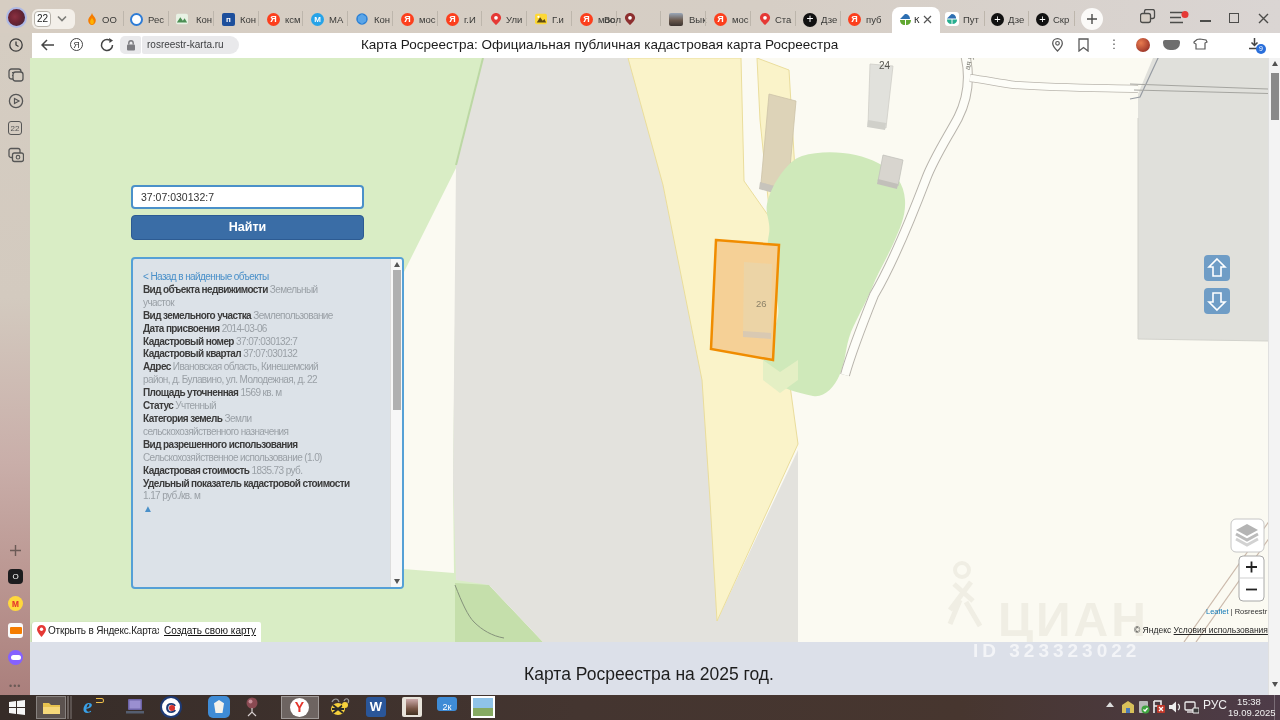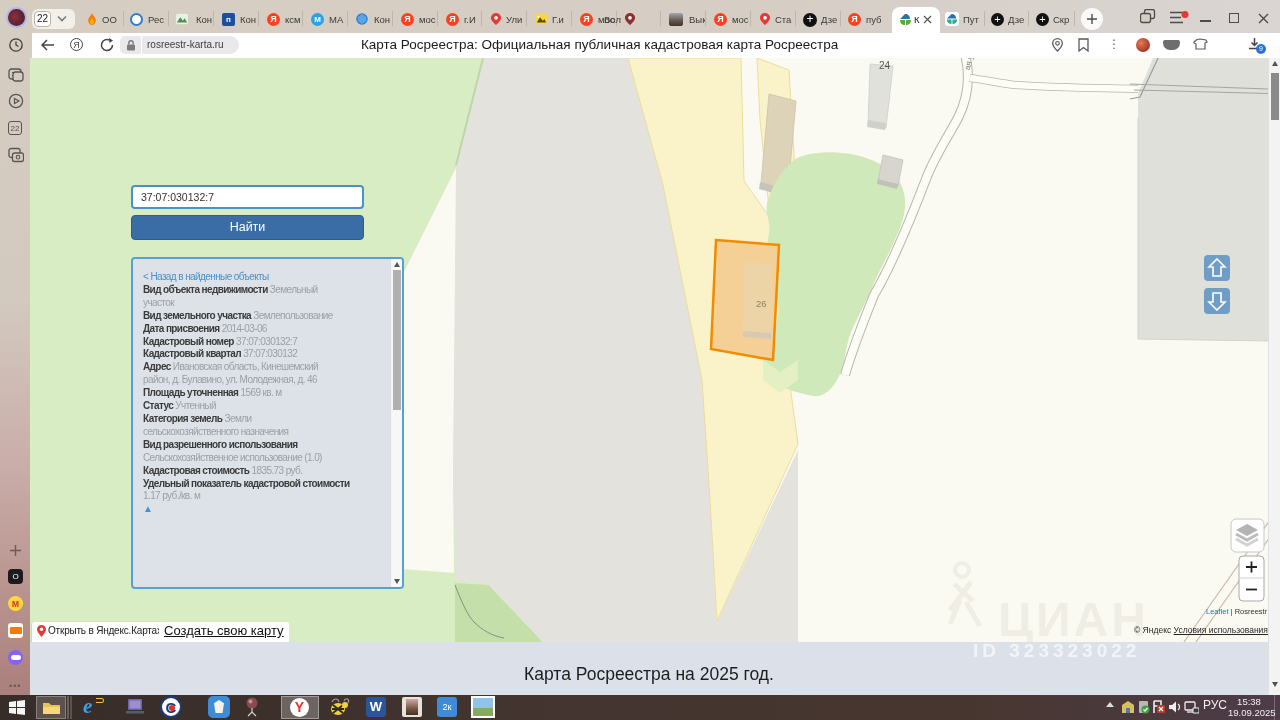--- a/index.html
+++ b/index.html
@@ -261,32 +261,32 @@
 </g>
 <g>
 <rect x="1209" y="498" width="25" height="45" rx="4" fill="#fff" stroke="#a8a8a8" stroke-width="1"></rect>
 <line x1="1209" y1="520" x2="1234" y2="520" stroke="#cfcfcf" stroke-width="1"></line>
 <path d="M1216,509 L1227,509 M1221.5,503.5 L1221.5,514.5" stroke="#222" stroke-width="1.8"></path>
 <path d="M1216,531.5 L1227,531.5" stroke="#222" stroke-width="1.8"></path>
 </g>
 </svg>
 </div>
 <div class="a" style="left:131px;top:185px;width:233px;height:24px;background:#fff;border:2px solid #4a90c9;border-radius:4px;font-size:12px;color:#333;line-height:20px;padding-left:8px;font-size:10.5px">37:07:030132:7</div>
-<div class="a" style="left:131px;top:215px;width:233px;height:25px;background:#3a6da6;border:1px solid #2d5b92;border-radius:4px;color:#fff;font-weight:normal;font-size:12.5px;text-align:center;line-height:23px">Найти</div>
+<div class="a" style="left:131px;top:215px;width:233px;height:25px;background:#3a6da6;border:1px solid #2d5b92;border-radius:4px;color:#fff;font-weight:bold;font-size:12.5px;text-align:center;line-height:23px">Найти</div>
 <div class="a" style="left:131px;top:257px;width:273px;height:332px;background:#dce2e8;border:2px solid #55a0d6;border-radius:4px;overflow:hidden">
   <div class="a" style="left:10px;top:12px;font-size:10px;letter-spacing:-0.6px;line-height:12.9px;color:#9aa0a6;white-space:nowrap">
     <div class="lk">&lt; Назад в найденные объекты</div>
     <div><b>Вид объекта недвижимости</b> Земельный</div>
     <div>участок</div>
     <div><b>Вид земельного участка</b> Землепользование</div>
     <div><b>Дата присвоения</b> 2014-03-06</div>
     <div><b>Кадастровый номер</b> 37:07:030132:7</div>
     <div><b>Кадастровый квартал</b> 37:07:030132</div>
     <div><b>Адрес</b> Ивановская область, Кинешемский</div>
-    <div>район, д. Булавино, ул. Молодежная, д. 46</div>
+    <div>район, д. Булавино, ул. Молодежная, д. 22</div>
     <div><b>Площадь уточненная</b> 1569 кв. м</div>
     <div><b>Статус</b> Учтенный</div>
     <div><b>Категория земель</b> Земли</div>
     <div>сельскохозяйственного назначения</div>
     <div><b>Вид разрешенного использования</b></div>
     <div>Сельскохозяйственное использование (1.0)</div>
     <div><b>Кадастровая стоимость</b> 1835.73 руб.</div>
     <div><b>Удельный показатель кадастровой стоимости</b></div>
     <div>1.17 руб./кв. м</div>
     <div style="color:#4a90c9;font-size:10px">▲</div>
@@ -296,21 +296,21 @@
     <div class="a" style="left:1.5px;top:11px;width:8px;height:140px;background:#b0b0b0"></div>
     <div class="a" style="left:3px;bottom:3px;width:0;height:0;border-left:3.5px solid transparent;border-right:3.5px solid transparent;border-top:5px solid #555"></div>
   </div>
 </div>
 <div class="a" style="left:32px;top:622px;height:32px;background:#fff;border-radius:3px;box-shadow:0 1px 2px rgba(0,0,0,.3);font-size:10px;letter-spacing:-0.2px;color:#222;line-height:18px;white-space:nowrap;padding-right:7px">
   <svg width="9" height="12" viewBox="0 0 9 12" style="margin:3px 2px 0 5px;float:left">
       <path d="M4.5,0 C7,0 9,2 9,4.4 C9,6.8 4.5,12 4.5,12 C4.5,12 0,6.8 0,4.4 C0,2 2,0 4.5,0 Z" fill="#e53935"></path>
       <circle cx="4.5" cy="4.3" r="1.7" fill="#fff"></circle>
     </svg>
   Открыть в Яндекс.Картах</div>
-<div class="a" style="left:159px;top:622px;height:32px;background:#fff;border-radius:2px;font-size:13px;color:#111;line-height:18px;padding:0 5px"><u style="white-space:nowrap">Создать свою карту</u></div>
+<div class="a" style="left:159px;top:622px;height:32px;background:#fff;border-radius:2px;font-size:10px;color:#111;line-height:18px;padding:0 5px"><u style="white-space:nowrap">Создать свою карту</u></div>
 <div class="a" style="left:1206px;top:607px;font-size:7.5px;color:#333;white-space:nowrap"><span style="color:#127ab8">Leaflet</span> | Rosreestr</div>
 <div class="a" style="left:1134px;top:625px;font-size:8.5px;color:#262626;white-space:nowrap">© Яндекс <u>Условия использования</u></div>
 <div id="footer" class="a">Карта Росреестра на 2025 год.</div>
 <div class="a" style="left:973px;top:640px;font-size:19px;font-weight:bold;color:rgba(255,255,255,0.65);letter-spacing:4px">ID 323323022</div>
 <div id="taskbar" class="a">
   <svg class="a" style="left:9px;top:5px" width="16" height="15" viewBox="0 0 16 15">
       <path d="M0,2 L7,1 L7,7 L0,7 Z M8,1 L16,0 L16,7 L8,7 Z M0,8 L7,8 L7,14 L0,13 Z M8,8 L16,8 L16,15 L8,14 Z" fill="#f5f5f5"></path>
     </svg>
   <div class="a" style="left:36px;top:1px;width:30px;height:23px;background:rgba(255,255,255,0.18);border:1px solid rgba(255,255,255,0.28)"></div>
     <div class="a" style="left:67px;top:1px;width:2px;height:23px;background:rgba(255,255,255,0.25)"></div>
@@ -341,21 +341,21 @@
   <svg class="a" style="left:328px;top:2px" width="22" height="20" viewBox="0 0 22 20">
       <ellipse cx="10" cy="12" rx="7" ry="6" fill="#f6d03c"></ellipse>
       <path d="M5,8 L15,16 M4,12 L16,12 M5,16 L15,8" stroke="#2b2b2b" stroke-width="2"></path>
       <circle cx="17" cy="8" r="3" fill="#f6d03c"></circle>
       <path d="M4,5 C6,1 10,1 11,5 M16,4 C18,0 22,2 20,6" stroke="#9a9a9a" stroke-width="1.2" fill="none"></path>
     </svg>
   <div class="a" style="left:366px;top:2px;width:20px;height:20px;background:#2a5699;border-radius:3px;color:#fff;font-weight:bold;font-size:13px;text-align:center;line-height:20px">W</div>
   <div class="a" style="left:402px;top:2px;width:20px;height:20px;background:#e8e3da;border-radius:2px">
       <div style="margin:2px 4px;width:12px;height:16px;background:linear-gradient(180deg,#caa 0%,#754 60%,#432 100%)"></div>
     </div>
-  <div class="a" style="left:437px;top:2px;width:20px;height:20px;background:#3f8cd6;border-radius:3px;color:#fff;font-size:9px;text-align:center;line-height:20px">2к</div>
+  <div class="a" style="left:437px;top:2px;width:20px;height:14px;background:#3f8cd6;border-radius:3px;color:#fff;font-size:9px;text-align:center;line-height:20px">2к</div>
   <div class="a" style="left:471px;top:1px;width:24px;height:22px;background:#efefef;border:2px solid #fff">
       <div style="width:100%;height:100%;background:linear-gradient(180deg,#8fc3e8 55%,#86aa62 55%)"></div>
     </div>
   <div class="a" style="left:1106px;top:7px;width:0;height:0;border-left:4px solid transparent;border-right:4px solid transparent;border-bottom:5px solid #ddd"></div>
   <svg class="a" style="left:1121px;top:5px" width="14" height="14" viewBox="0 0 14 14">
       <path d="M1,5 L7,1 L13,5 L13,13 L1,13 Z" fill="#d8c05a"></path>
       <path d="M5,13 L5,8 L9,8 L9,13" fill="#4a79b8"></path>
     </svg>
   <svg class="a" style="left:1137px;top:5px" width="13" height="14" viewBox="0 0 13 14">
       <rect x="2" y="1" width="9" height="12" rx="1" fill="#b8b8b8"></rect>

